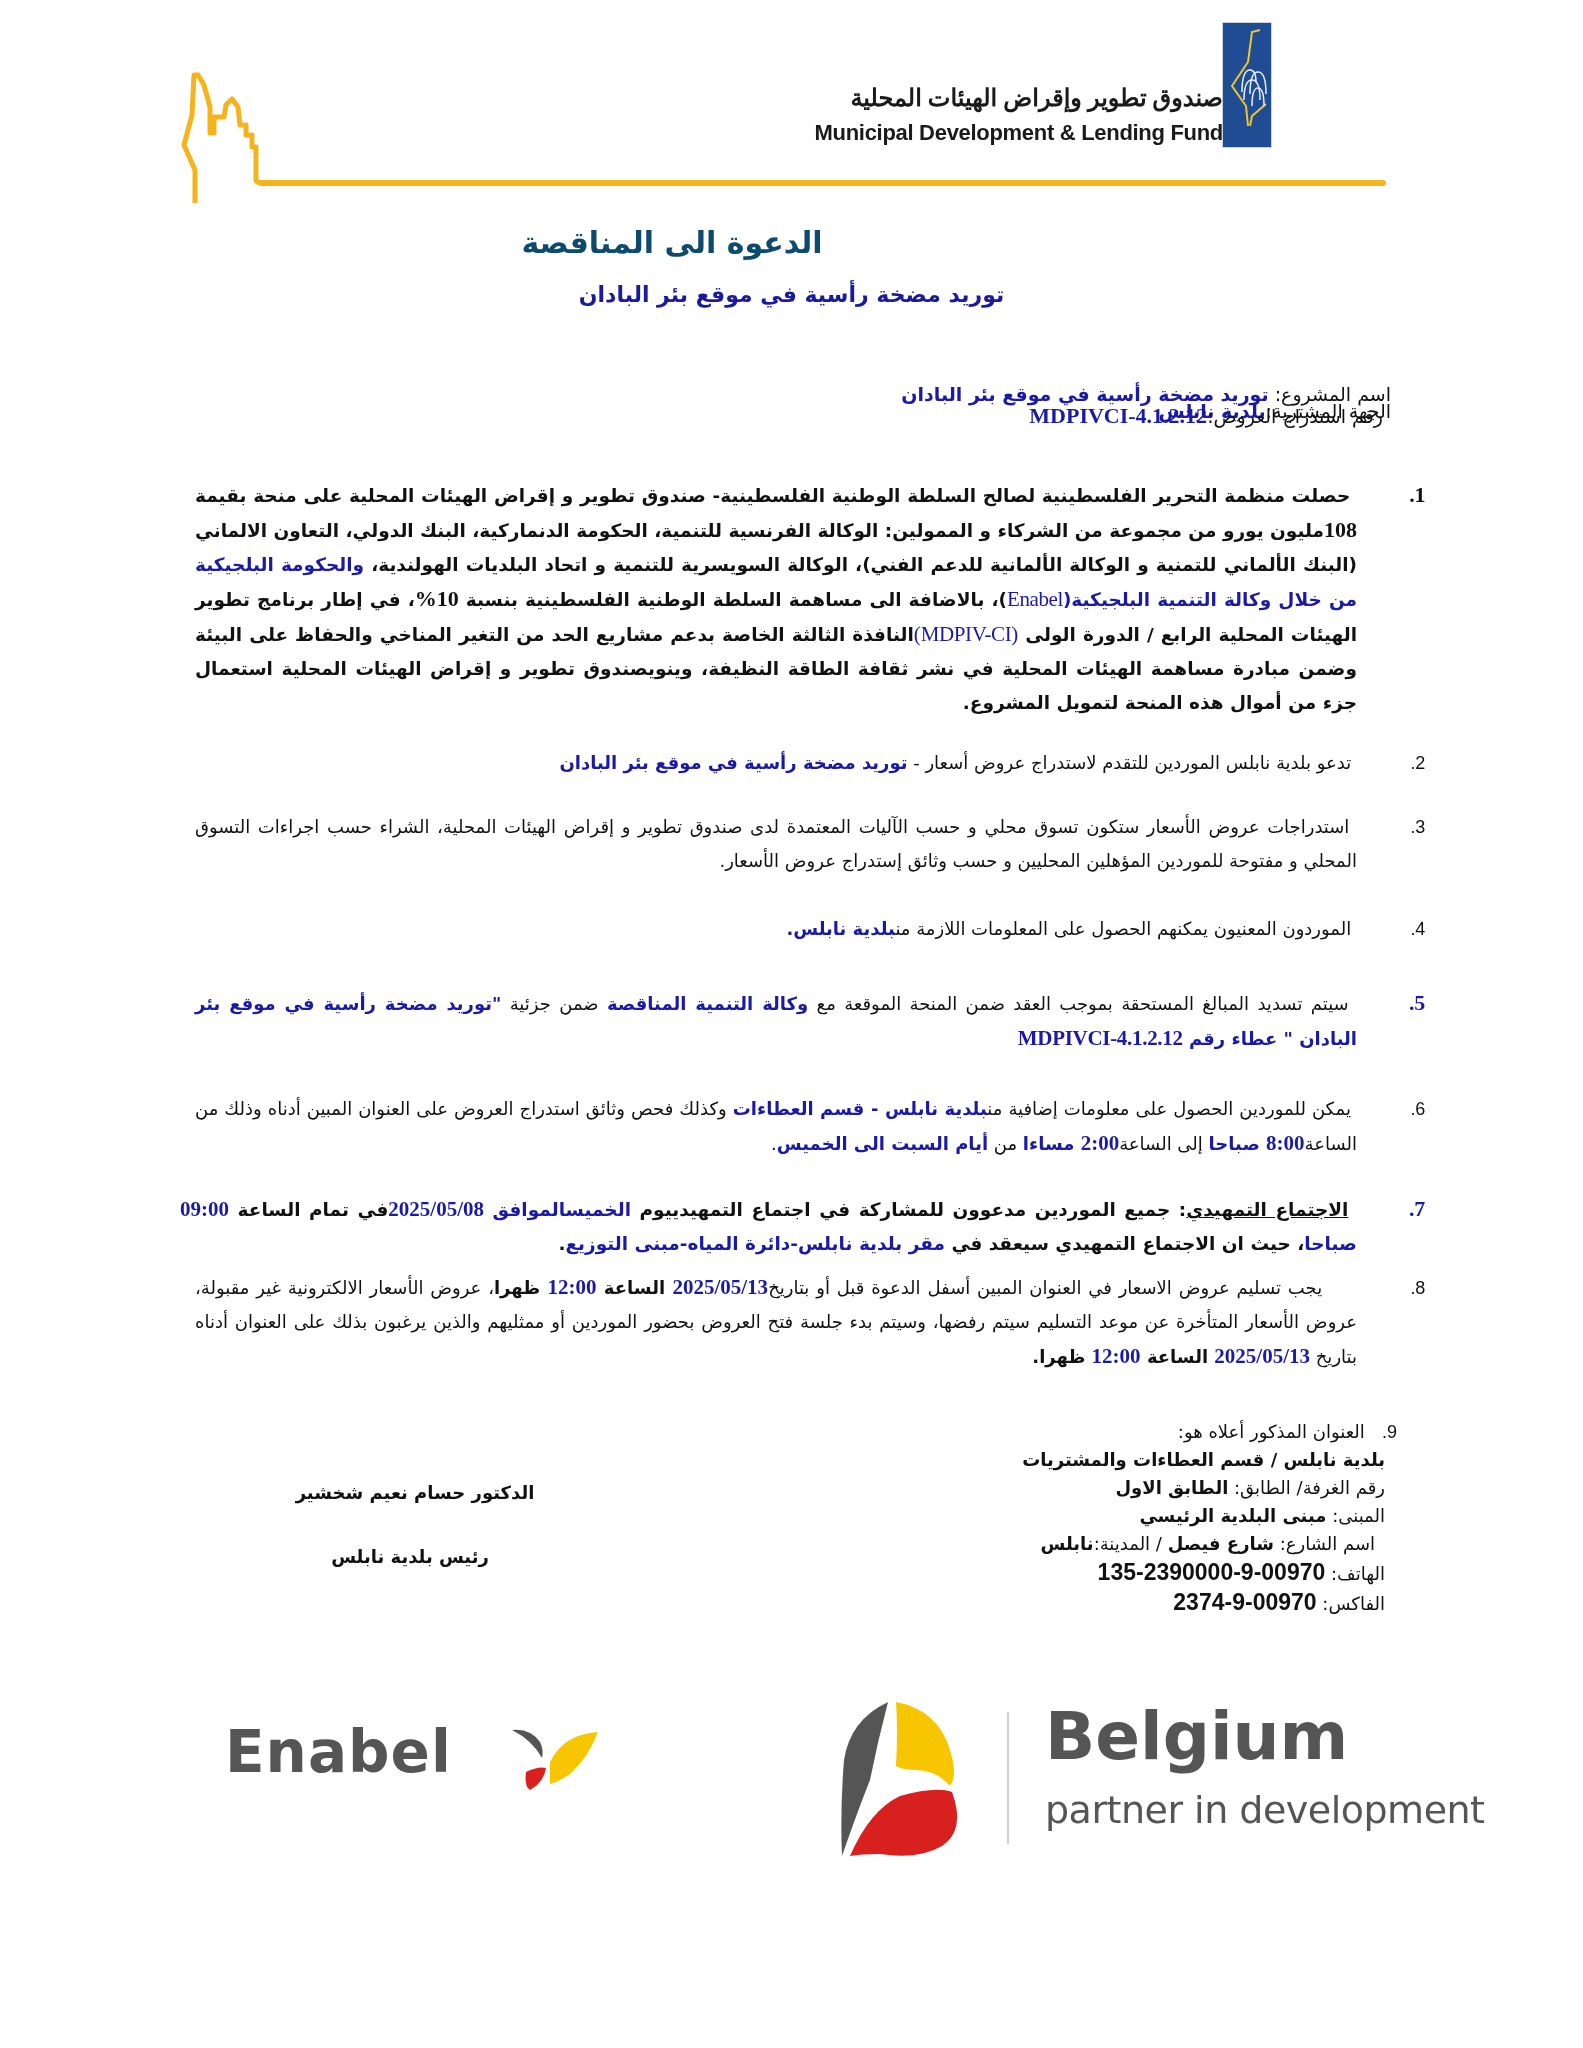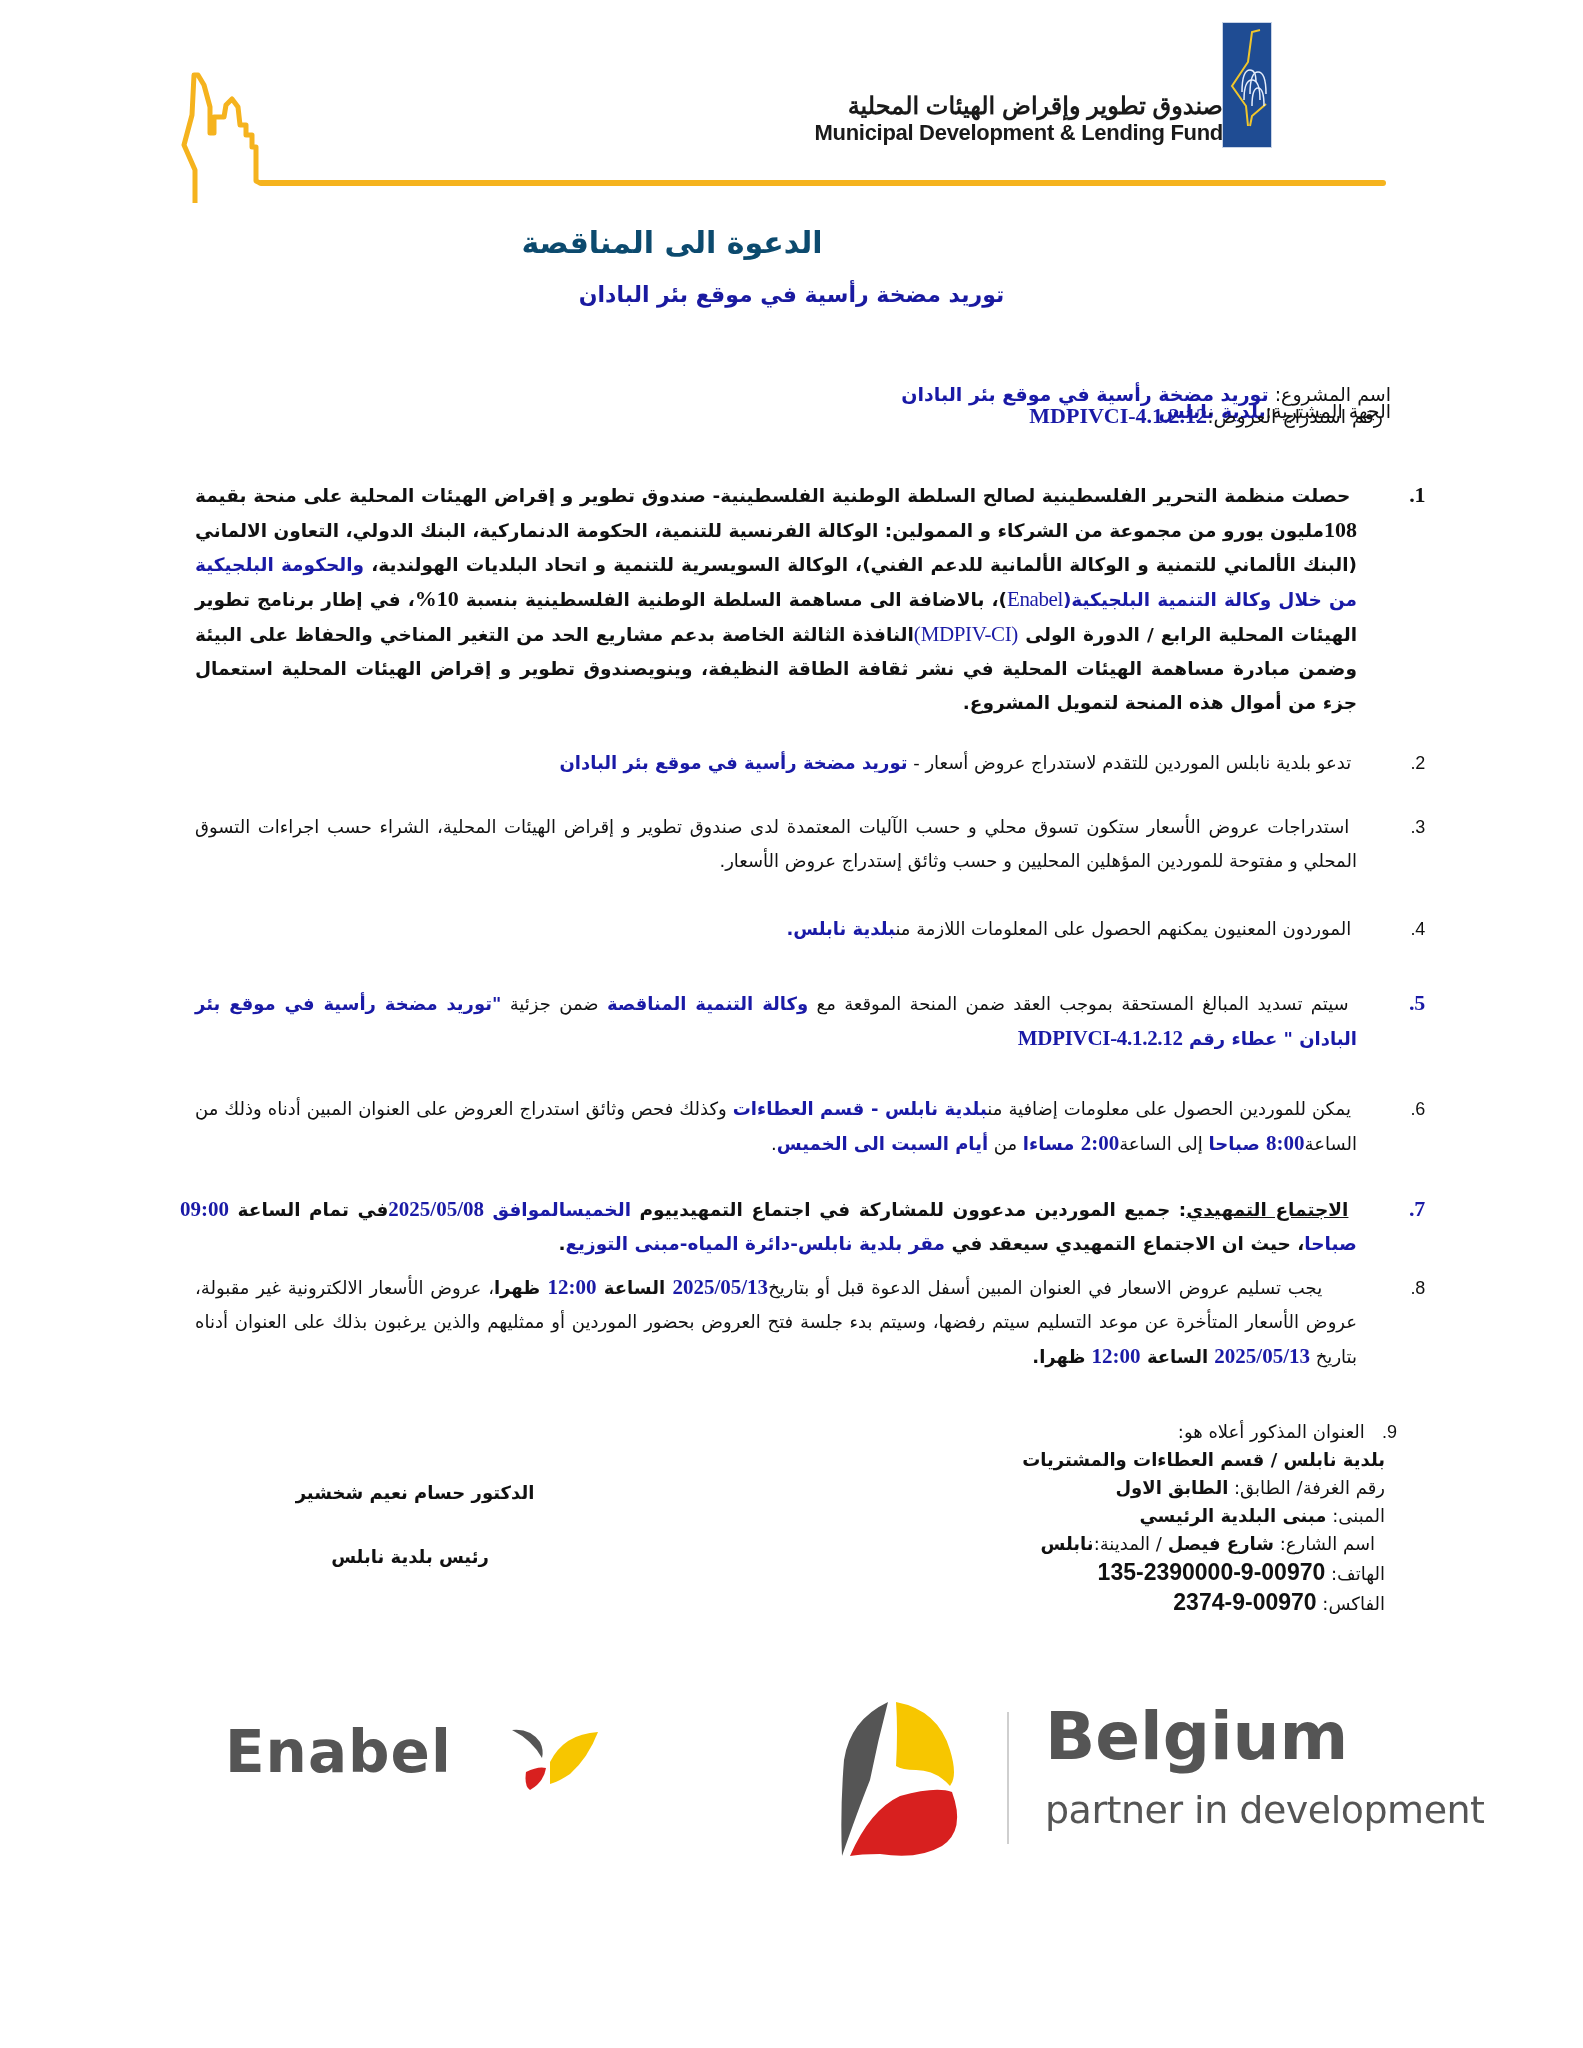--- a/index.html
+++ b/index.html
@@ -3,21 +3,21 @@
 <meta charset="utf-8">
 <style>
   html, body { margin:0; padding:0; background:#ffffff; }
   body { width:1583px; height:2048px; position:relative; overflow:hidden; font-family:"DejaVu Sans", sans-serif; color:#111; }
   .abs { position:absolute; }
   
   .header { position:absolute; left:0; top:0; width:1583px; height:210px; }
   .skyline { position:absolute; left:180px; top:55px; }
   .gold-line { position:absolute; left:258px; top:180px; width:1128px; height:6px; background:#f5b31e; border-radius:3px; }
   .mdlf-emblem { position:absolute; left:1222px; top:22px; width:46px; height:122px; background:#1f4c93; border:2px solid #c8d3e6; }
-  .mdlf-ar { position:absolute; right:372px; top:92px; font-family:Liberation Sans, sans-serif; font-weight:bold; font-size:24px; color:#1a1a1a; direction:rtl; }
+  .mdlf-ar { position:absolute; right:372px; top:84px; font-family:Liberation Serif, serif; font-weight:bold; font-size:24px; color:#1a1a1a; direction:rtl; }
   .mdlf-en { position:absolute; right:372px; top:120px; font-family:"Liberation Sans", sans-serif; font-weight:bold; font-size:22px; color:#1a1a1a; letter-spacing:-0.3px; }
   
   .title { position:absolute; left:0; width:1344px; text-align:center; direction:rtl; top:225px; font-family:"DejaVu Sans", sans-serif; font-weight:bold; font-size:30px; color:#0c4a6e; }
   .subtitle { position:absolute; left:0; width:1583px; text-align:center; direction:rtl; top:282px; font-family:"DejaVu Sans", sans-serif; font-weight:bold; font-size:22px; color:#1a1aa0; }
   
   .meta { position:absolute; right:192px; direction:rtl; font-family:"DejaVu Sans", sans-serif; font-size:19px; color:#111; white-space:nowrap; }
   .blue { color:#1a1aa6; font-weight:bold; }
   .bold { font-weight:bold; }
   .serif-b { font-family:"Liberation Serif", serif; font-weight:bold; }
   .ul { text-decoration:underline; }

